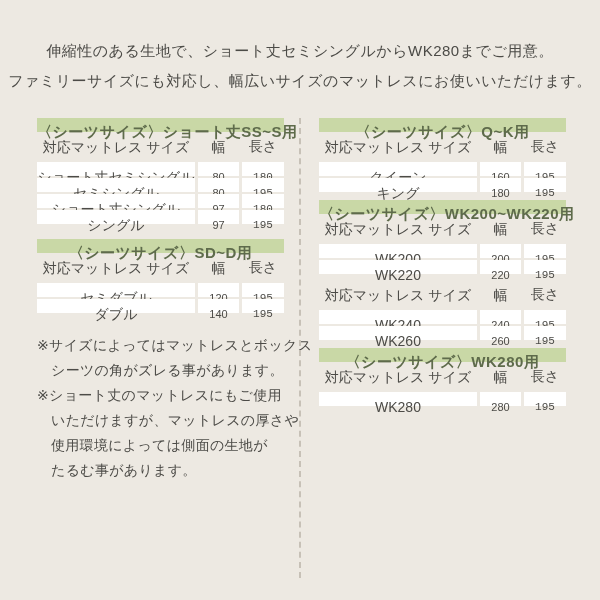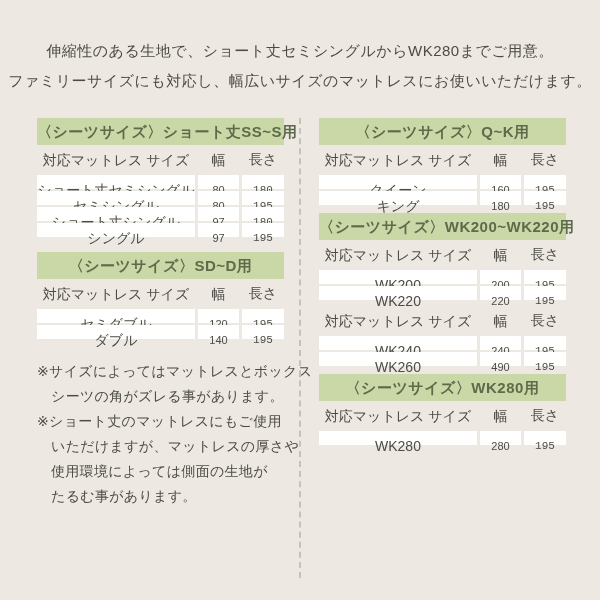--- a/index.html
+++ b/index.html
@@ -33,21 +33,21 @@
     left: 299px; top: 0;
     height: 460px;
     border-left: 2px dashed #C7C1B7;
   }
 
   .size-table { margin-top: 8px; }
   .size-table:first-child { margin-top: 0; }
   .size-table.mt-lg { margin-top: 15px; }
 
   .tbl-title {
-    height: 27px; line-height: 27px;
+    height: 14px; line-height: 27px;
     background: #C9D8A6;
     color: #5E6B4B;
     font-size: 15px;
     font-weight: 700;
     text-align: center;
     letter-spacing: 0.5px;
     white-space: nowrap;
   }
   .tbl-colhdr {
     display: flex;
@@ -202,21 +202,21 @@
           <span class="c w">幅</span>
           <span class="c l">長さ</span>
         </div>
         <div class="tbl-row">
           <span class="cell name">WK240</span>
           <span class="cell w">240</span>
           <span class="cell l">195</span>
         </div>
         <div class="tbl-row">
           <span class="cell name">WK260</span>
-          <span class="cell w">490</span>
+          <span class="cell w">260</span>
           <span class="cell l">195</span>
         </div>
       </section>
 
       <section class="size-table">
         <header class="tbl-title">〈シーツサイズ〉WK280用</header>
         <div class="tbl-colhdr">
           <span class="c name">対応マットレス サイズ</span>
           <span class="c w">幅</span>
           <span class="c l">長さ</span>

